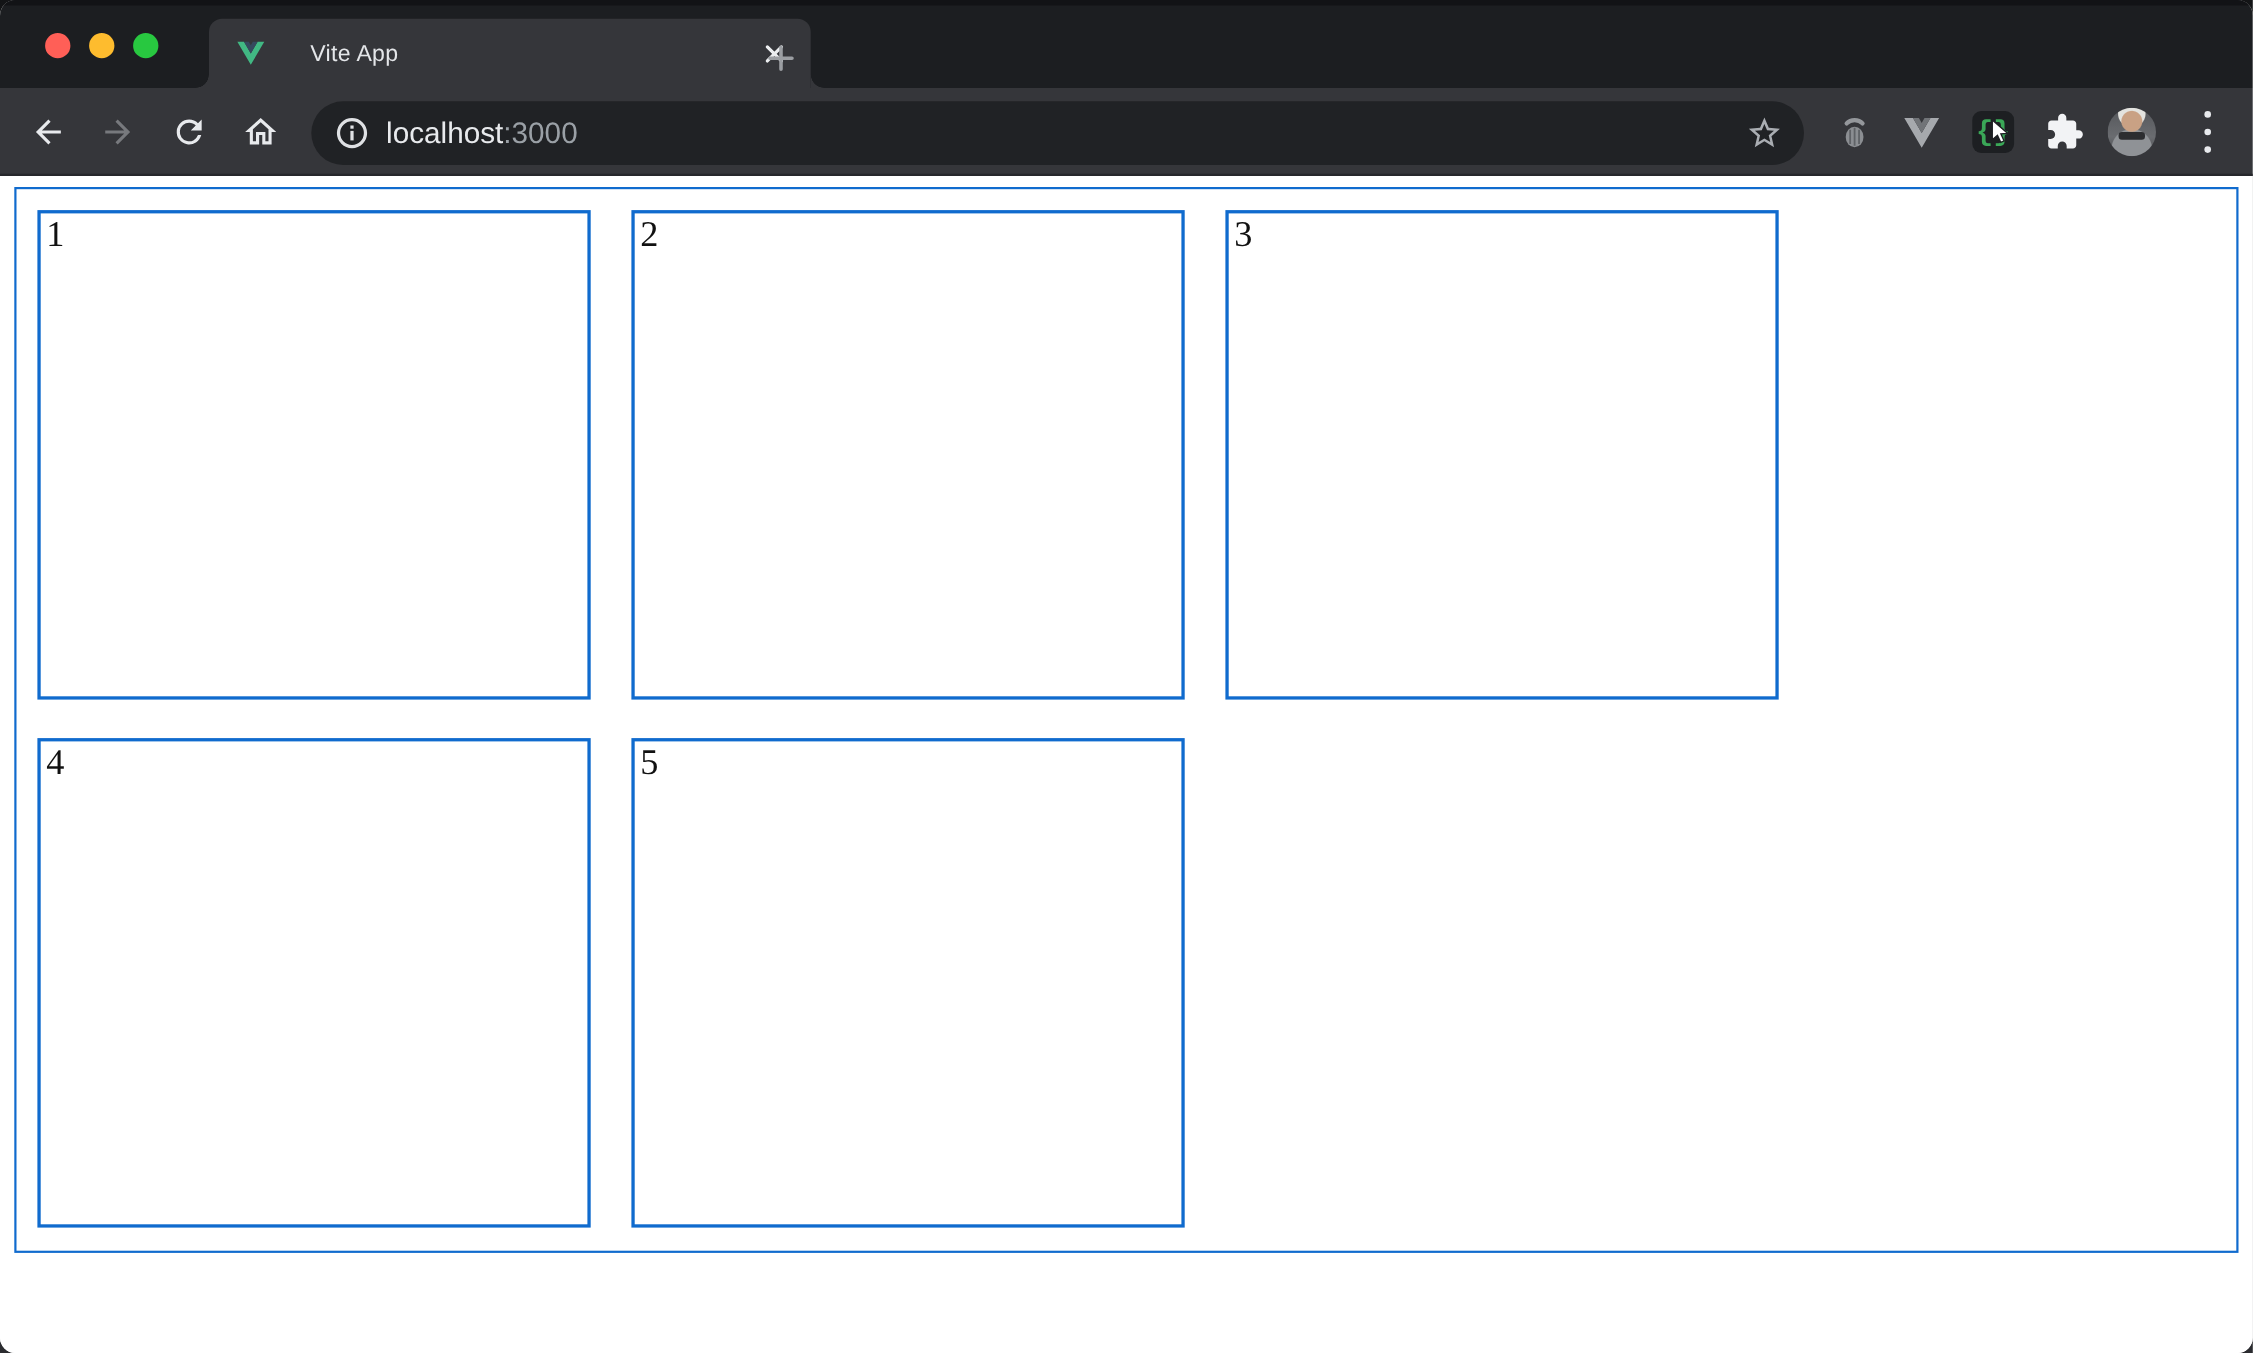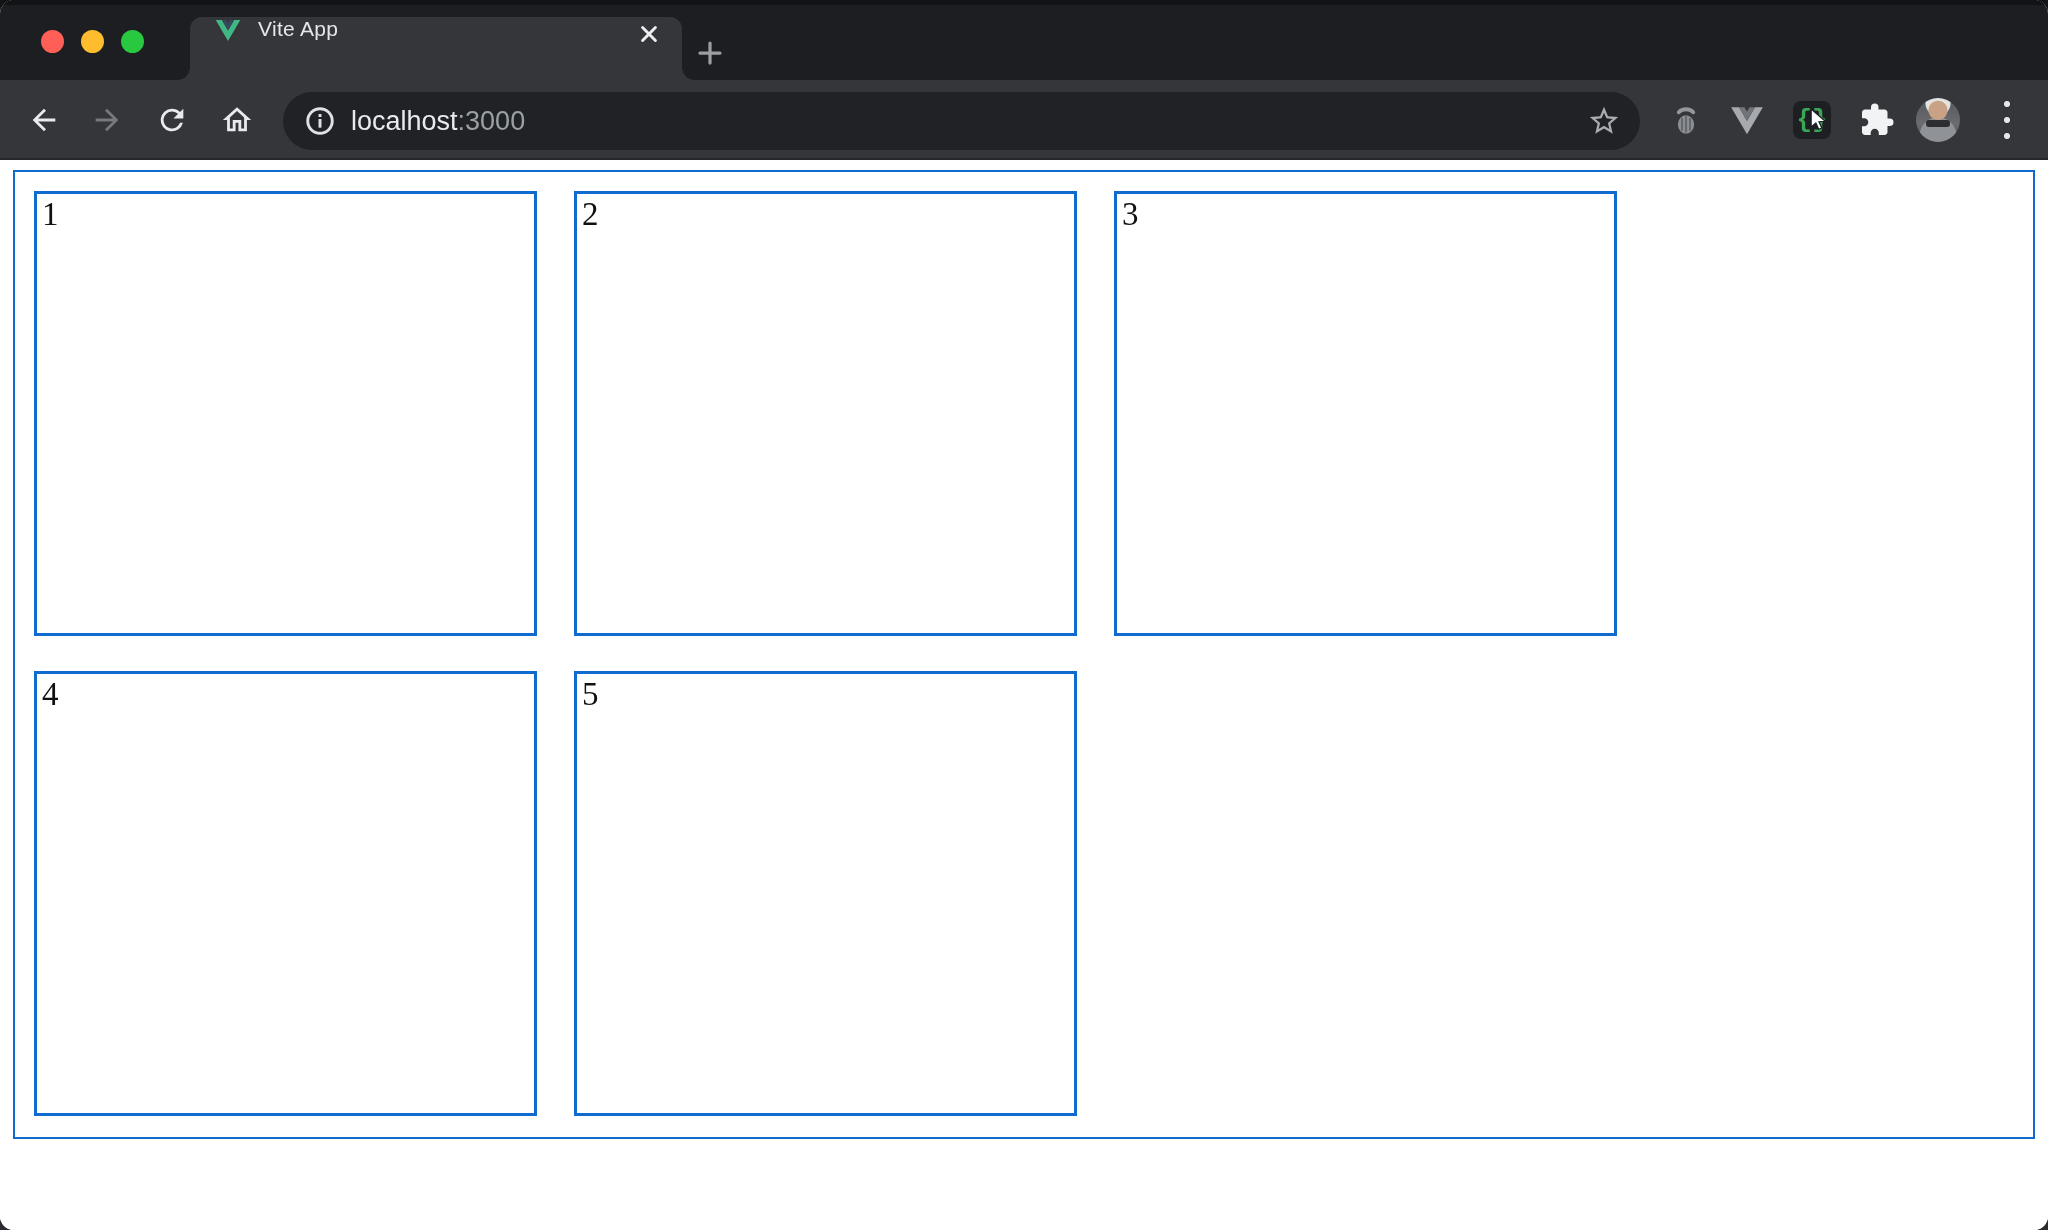--- a/index.html
+++ b/index.html
@@ -15,23 +15,23 @@
   }
   
   .tabstrip{position:absolute;left:0;top:0;width:2048px;height:80px;background:#1c1e21;}
   .tabstrip::before{content:'';position:absolute;left:0;top:0;right:0;height:5px;background:#121316;}
   .traffic{position:absolute;left:41px;top:30px;display:flex;gap:17px;}
   .light{width:23px;height:23px;border-radius:50%;display:inline-block;}
   .light.red{background:#ff5f57;}
   .light.yellow{background:#febc2e;}
   .light.green{background:#28c840;}
   .tab{
-    position:absolute;left:190px;top:17px;width:492px;height:63px;
+    position:absolute;left:190px;top:17px;width:547px;height:63px;
     background:#35363a;border-radius:12px 12px 0 0;
-    display:flex;align-items:flex-start;
+    display:flex;align-items:center;gap:24px;
   }
   .tab::before{content:'';position:absolute;left:-12px;bottom:0;width:12px;height:12px;
     background:radial-gradient(circle at 0 0, rgba(0,0,0,0) 11.5px, #35363a 12px);}
   .tab::after{content:'';position:absolute;right:-12px;bottom:0;width:12px;height:12px;
     background:radial-gradient(circle at 100% 0, rgba(0,0,0,0) 11.5px, #35363a 12px);}
   .favicon{width:28px;height:28px;margin-left:24px;flex:0 0 auto;display:flex;align-items:center;justify-content:center;}
   .tab-title{margin-left:16px;font-size:21px;color:#e4e6e9;letter-spacing:.3px;flex:1 1 auto;white-space:nowrap;overflow:hidden;}
   .tab-close{width:34px;height:34px;margin-right:16px;flex:0 0 auto;display:flex;align-items:center;justify-content:center;border-radius:8px;}
   .newtab{position:absolute;left:688px;top:31px;width:44px;height:44px;display:flex;align-items:center;justify-content:center;border-radius:10px;}
   

